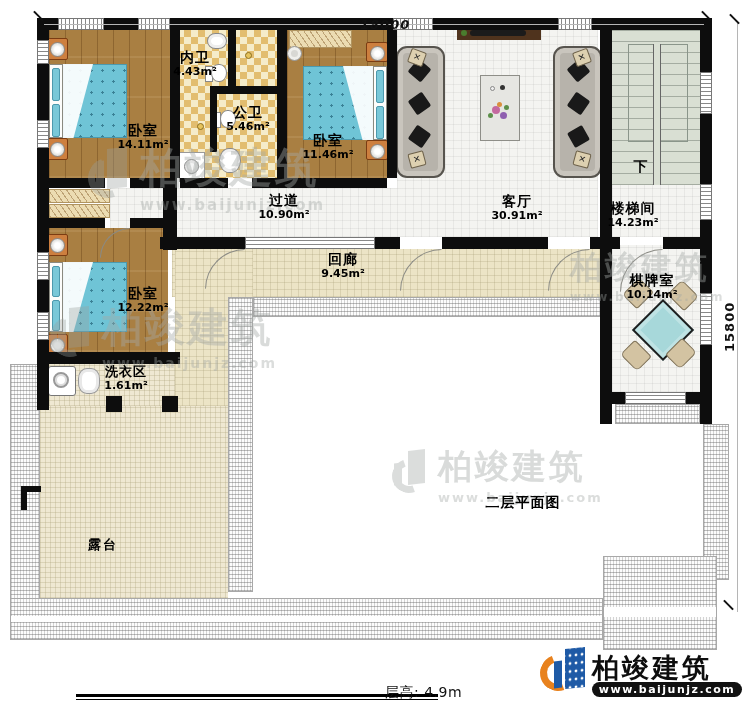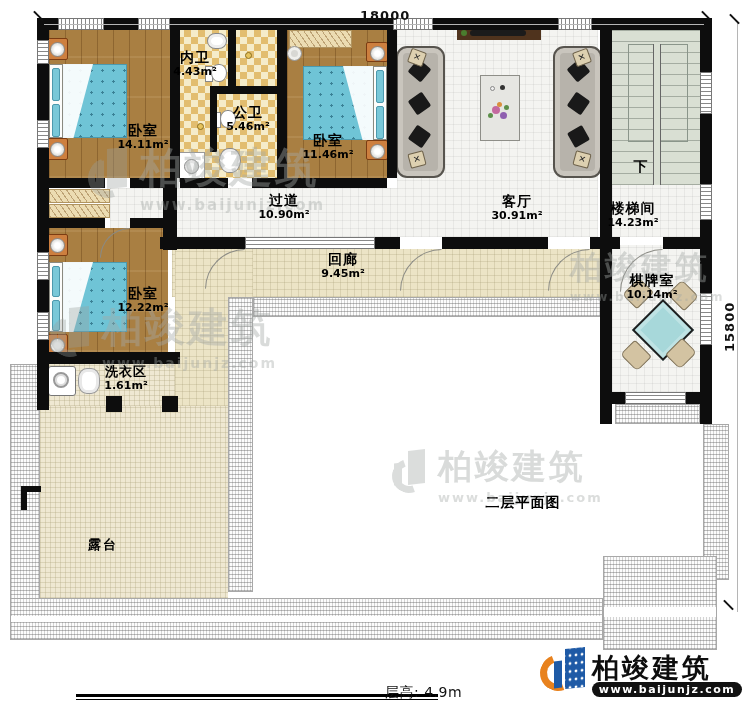--- a/index.html
+++ b/index.html
@@ -360,21 +360,21 @@
   <div class="lbl" style="left:523px;top:495px;">
     <span class="rn">二层平面图</span>
   </div>
   <div class="lbl" style="left:641px;top:159px;">
     <span class="rn">下</span>
   </div>
 
   <div class="dimline" style="left:44px;top:24px;width:660px;height:1px;"></div>
   <div class="tick" style="left:32px;top:15px;"></div>
   <div class="tick" style="left:700px;top:15px;"></div>
-  <div class="dimtxt" style="left:360px;top:8px;">18000</div>
+  <div class="dimtxt" style="left:360px;top:17px;font-style:italic;">18000</div>
   <div class="dimline" style="left:737px;top:22px;width:1px;height:590px;"></div>
   <div class="tick" style="left:728px;top:18px;"></div>
   <div class="tick" style="left:722px;top:604px;"></div>
   <div class="dimtxt" style="left:722px;top:352px;transform:rotate(-90deg);transform-origin:left top;width:70px;">15800</div>
 
   <div class="abs" style="left:76px;top:694px;width:362px;height:3px;background:#000;"></div>
   <div class="abs" style="left:76px;top:699px;width:362px;height:1px;background:#000;"></div>
   <div class="abs" style="left:385px;top:684px;font-size:14px;color:#111;letter-spacing:.5px;">层高: 4.9m</div>
 
   <div class="abs bjlogo" style="left:540px;top:648px;width:50px;height:48px;">

